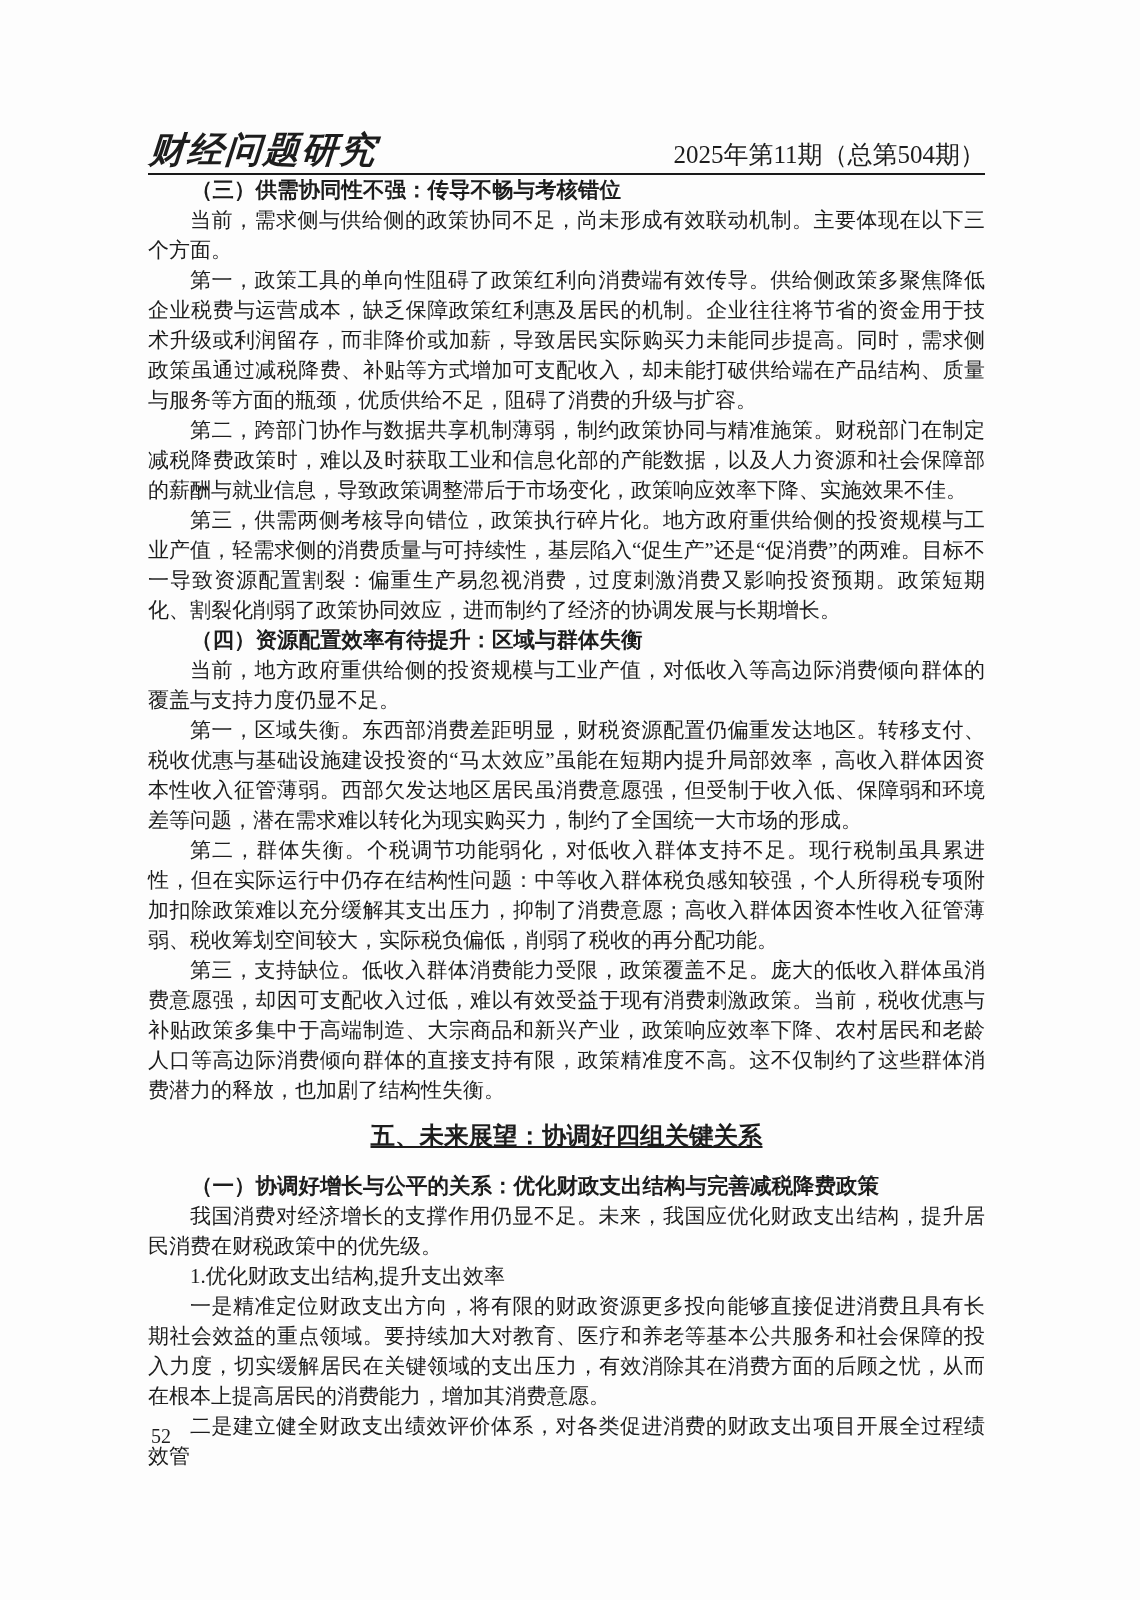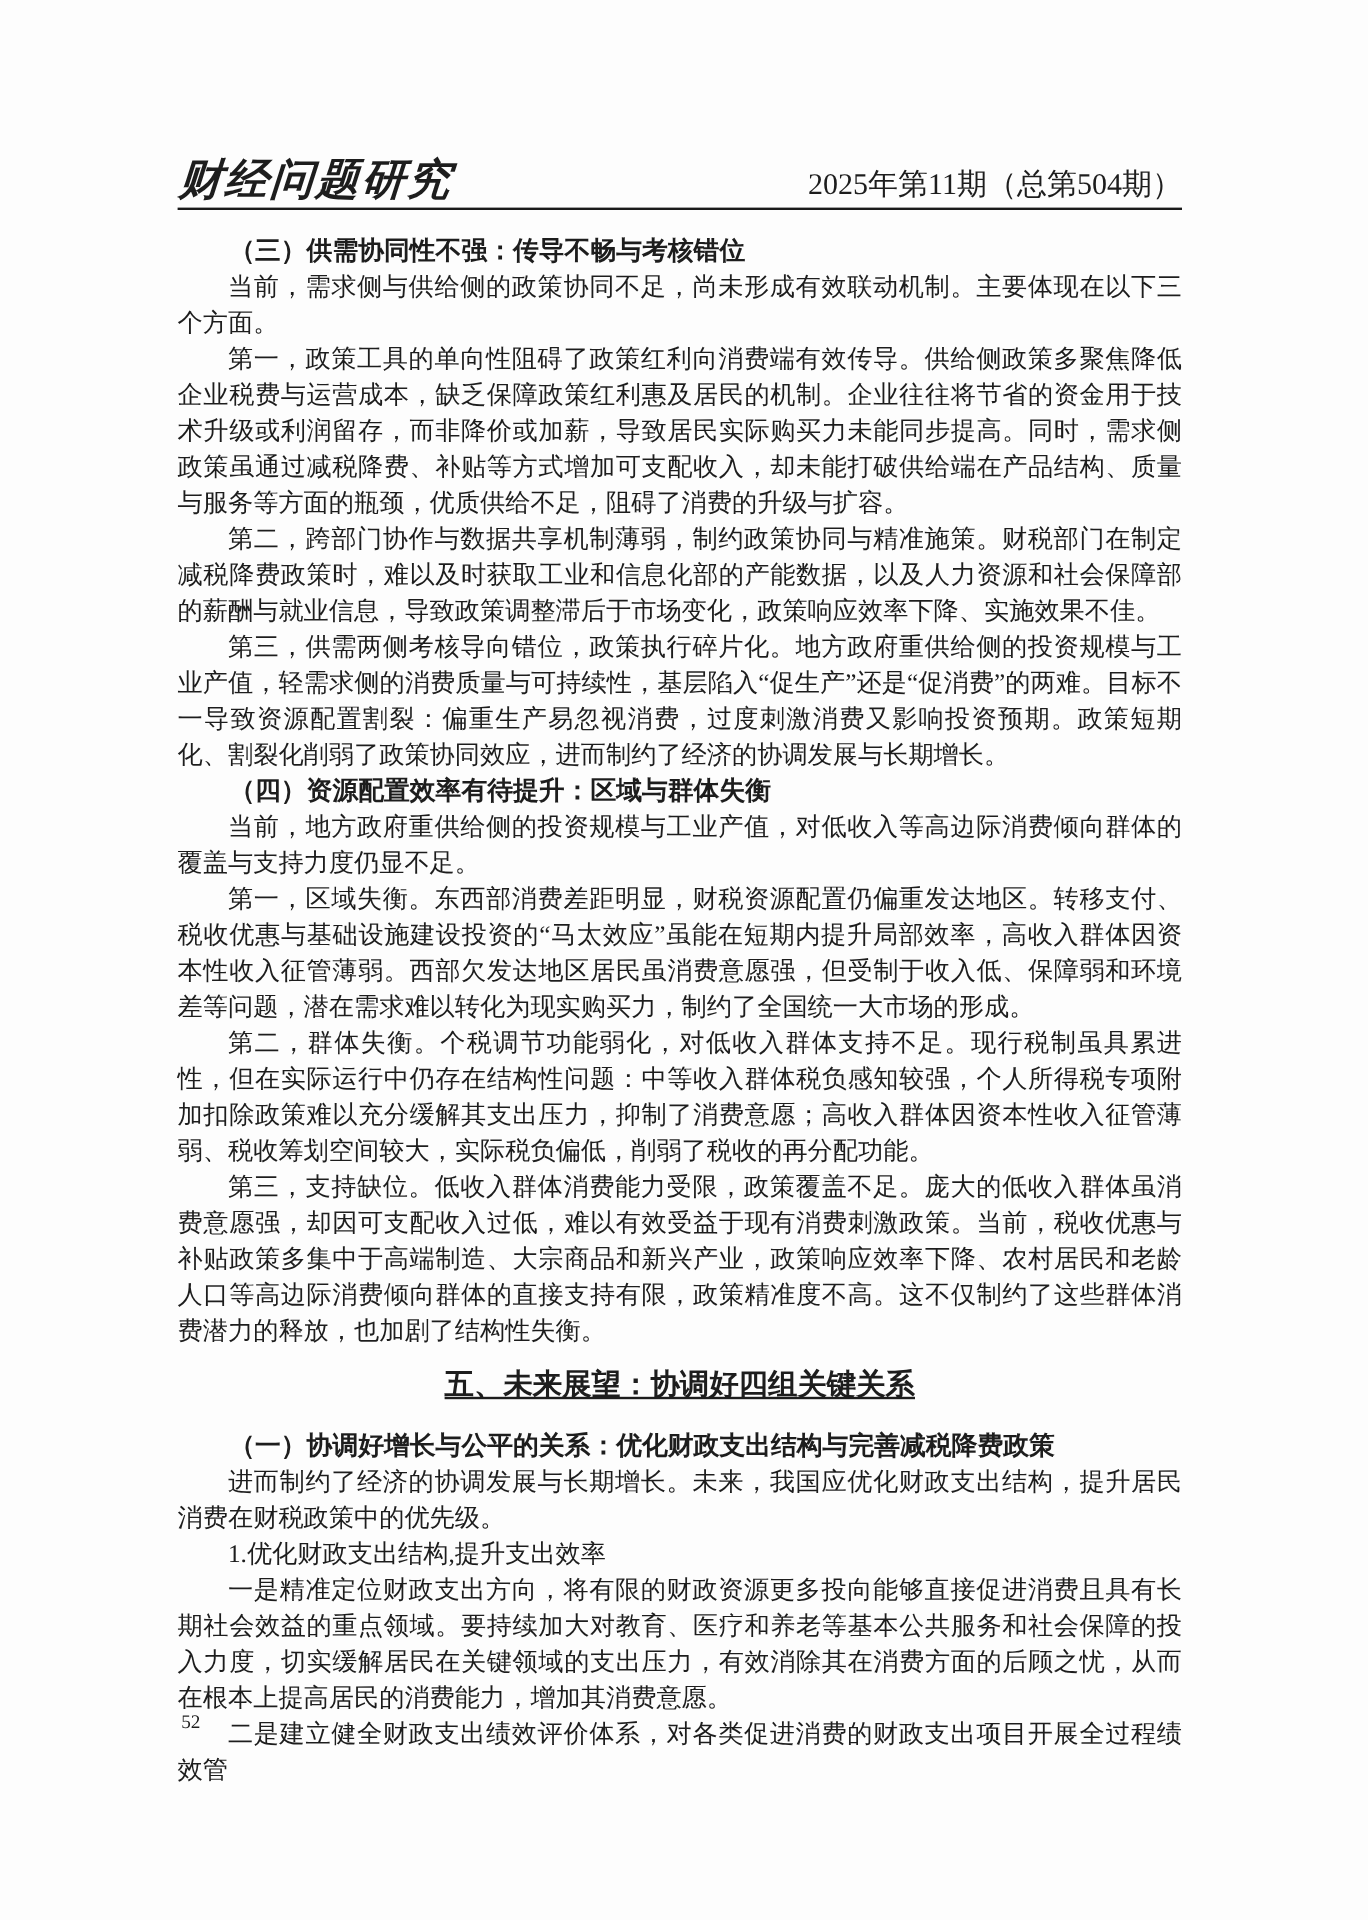--- a/index.html
+++ b/index.html
@@ -40,21 +40,20 @@
     padding-bottom: 3px;
     white-space: nowrap;
   }
   .header-rule {
     border: none;
     border-bottom: 2.5px solid #1a1a1a;
     margin: 3px 0 0 0;
     height: 0;
   }
   .article {
-    margin-top: 19px;
     font-size: 21px;
     line-height: 30px;
     text-align: justify;
     text-justify: inter-character;
   }
   .article p {
     margin: 0;
     text-indent: 2em;
   }
   .sub-heading {
@@ -73,21 +72,21 @@
     line-height: 34px;
     margin: 14px 0 18px 0;
     text-indent: 0;
     text-align: center;
     text-decoration: underline;
   }
   .page-number {
     position: absolute;
     left: 151px;
     top: 1423px;
-    font-size: 16px;
+    font-size: 20px;
     line-height: 26px;
   }
 </style>
 </head>
 <body>
 
 <div class="page">
 
   <header class="page-header">
     <div class="journal-logo">财经问题研究</div>
@@ -102,21 +101,21 @@
     <p>第一，政策工具的单向性阻碍了政策红利向消费端有效传导。供给侧政策多聚焦降低企业税费与运营成本，缺乏保障政策红利惠及居民的机制。企业往往将节省的资金用于技术升级或利润留存，而非降价或加薪，导致居民实际购买力未能同步提高。同时，需求侧政策虽通过减税降费、补贴等方式增加可支配收入，却未能打破供给端在产品结构、质量与服务等方面的瓶颈，优质供给不足，阻碍了消费的升级与扩容。</p>
     <p>第二，跨部门协作与数据共享机制薄弱，制约政策协同与精准施策。财税部门在制定减税降费政策时，难以及时获取工业和信息化部的产能数据，以及人力资源和社会保障部的薪酬与就业信息，导致政策调整滞后于市场变化，政策响应效率下降、实施效果不佳。</p>
     <p>第三，供需两侧考核导向错位，政策执行碎片化。地方政府重供给侧的投资规模与工业产值，轻需求侧的消费质量与可持续性，基层陷入“促生产”还是“促消费”的两难。目标不一导致资源配置割裂：偏重生产易忽视消费，过度刺激消费又影响投资预期。政策短期化、割裂化削弱了政策协同效应，进而制约了经济的协调发展与长期增长。</p>
     <h3 class="sub-heading">（四）资源配置效率有待提升：区域与群体失衡</h3>
     <p>当前，地方政府重供给侧的投资规模与工业产值，对低收入等高边际消费倾向群体的覆盖与支持力度仍显不足。</p>
     <p>第一，区域失衡。东西部消费差距明显，财税资源配置仍偏重发达地区。转移支付、税收优惠与基础设施建设投资的“马太效应”虽能在短期内提升局部效率，高收入群体因资本性收入征管薄弱。西部欠发达地区居民虽消费意愿强，但受制于收入低、保障弱和环境差等问题，潜在需求难以转化为现实购买力，制约了全国统一大市场的形成。</p>
     <p>第二，群体失衡。个税调节功能弱化，对低收入群体支持不足。现行税制虽具累进性，但在实际运行中仍存在结构性问题：中等收入群体税负感知较强，个人所得税专项附加扣除政策难以充分缓解其支出压力，抑制了消费意愿；高收入群体因资本性收入征管薄弱、税收筹划空间较大，实际税负偏低，削弱了税收的再分配功能。</p>
     <p>第三，支持缺位。低收入群体消费能力受限，政策覆盖不足。庞大的低收入群体虽消费意愿强，却因可支配收入过低，难以有效受益于现有消费刺激政策。当前，税收优惠与补贴政策多集中于高端制造、大宗商品和新兴产业，政策响应效率下降、农村居民和老龄人口等高边际消费倾向群体的直接支持有限，政策精准度不高。这不仅制约了这些群体消费潜力的释放，也加剧了结构性失衡。</p>
     <h2 class="chapter-heading">五、未来展望：协调好四组关键关系</h2>
     <h3 class="sub-heading">（一）协调好增长与公平的关系：优化财政支出结构与完善减税降费政策</h3>
-    <p>进而制约了经济的协调发展与长期增长。未来，我国应优化财政支出结构，提升居民消费在财税政策中的优先级。</p>
+    <p>我国消费对经济增长的支撑作用仍显不足。未来，我国应优化财政支出结构，提升居民消费在财税政策中的优先级。</p>
     <p>1.优化财政支出结构,提升支出效率</p>
     <p>一是精准定位财政支出方向，将有限的财政资源更多投向能够直接促进消费且具有长期社会效益的重点领域。要持续加大对教育、医疗和养老等基本公共服务和社会保障的投入力度，切实缓解居民在关键领域的支出压力，有效消除其在消费方面的后顾之忧，从而在根本上提高居民的消费能力，增加其消费意愿。</p>
     <p>二是建立健全财政支出绩效评价体系，对各类促进消费的财政支出项目开展全过程绩效管</p>
   </main>
 
   <div class="page-number">52</div>
 
 </div>
 
 </body></html>

